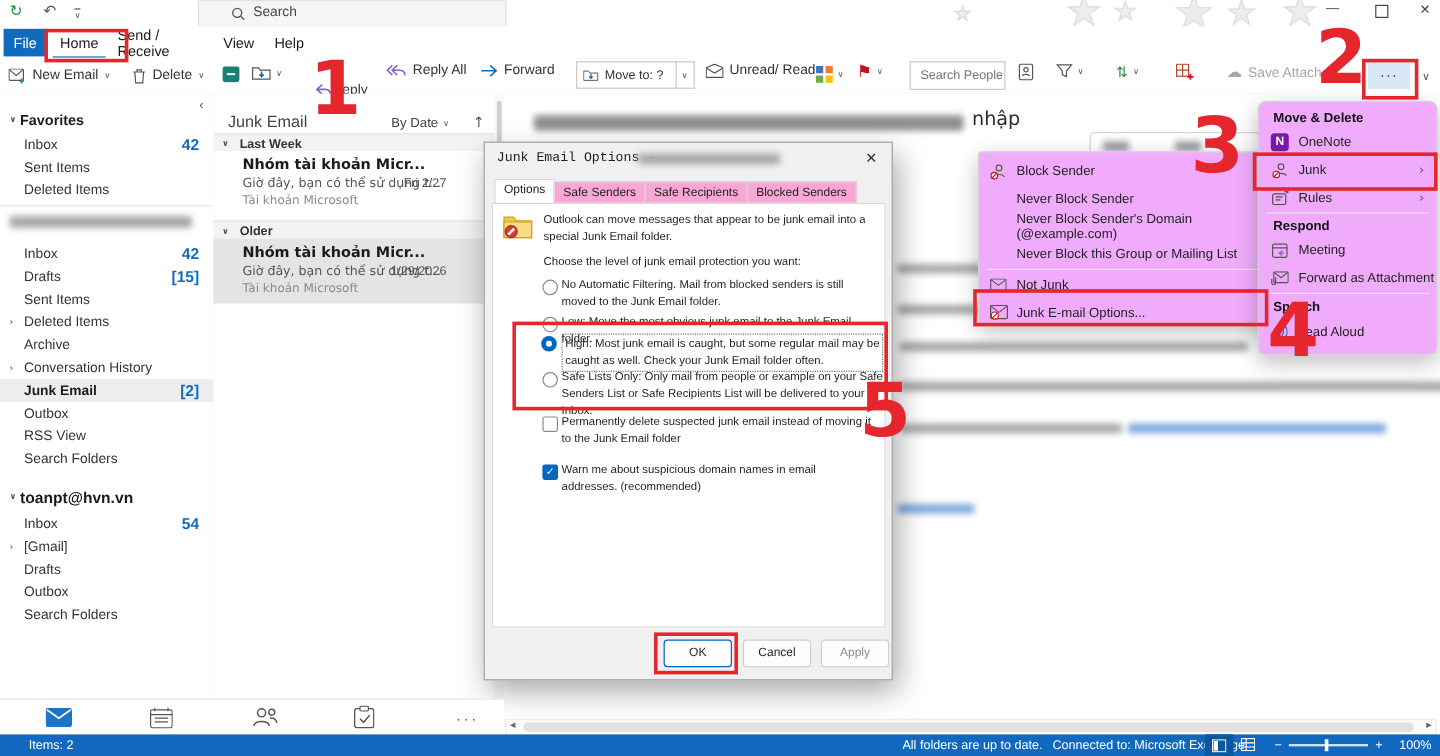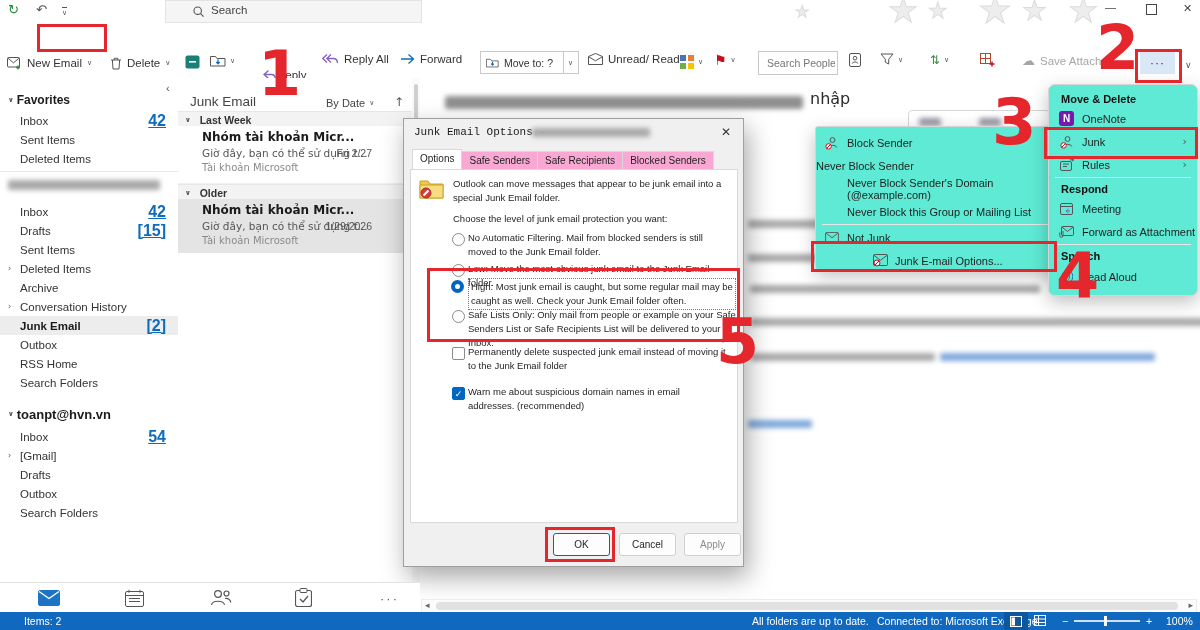--- a/index.html
+++ b/index.html
@@ -10,27 +10,27 @@
   .ic{display:inline-flex;align-items:center;justify-content:center;vertical-align:middle;}
   .chev{font-size:7px;color:#555;font-family:"DejaVu Sans",sans-serif;}
   .vdiv{position:absolute;width:1px;background:#e3e3e3;top:51px;height:24px;}
   .rtxt{font-size:11.5px;color:#333;}
   .star{position:absolute;color:#ededed;-webkit-text-stroke:1px #dcdcdc;font-family:"DejaVu Sans",sans-serif;}
   
   .sbrow{position:absolute;left:0;width:178px;height:19px;display:flex;align-items:center;font-size:11.5px;color:#333;}
   .sbrow .lbl{margin-left:20px;white-space:nowrap;}
   .sbrow .pre{margin-left:8px;width:10px;font-size:8px;color:#555;}
   .sbrow .pre+.lbl{margin-left:2px;}
-  .badge{position:absolute;right:12px;color:#0f6cbd;font-weight:700;font-size:16px;text-decoration:underline;}
+  .badge{position:absolute;right:12px;color:#0f6cbd;font-weight:700;font-size:13px;}
   .sbhead{position:absolute;left:0;width:178px;height:20px;display:flex;align-items:center;font-size:12px;font-weight:700;color:#1b1b1b;}
   
   .grp{position:absolute;left:178px;width:242px;height:15px;background:#f3f3f3;border-top:1px solid #e7e7e7;
        display:flex;align-items:center;font-size:10.5px;font-weight:700;color:#333;}
   
-  .menu{position:absolute;background:#5eead4;border:1px solid #d5d5d5;box-shadow:0 6px 18px rgba(0,0,0,.25);}
+  .menu{position:absolute;background:#f0abfc;border:1px solid #d5d5d5;box-shadow:0 6px 18px rgba(0,0,0,.25);}
   .mi{position:absolute;left:0;width:100%;display:flex;align-items:center;font-size:11px;color:#1f1f1f;height:23px;}
   .mhead{position:absolute;left:12px;font-size:11px;font-weight:700;color:#111;}
   .mdiv{position:absolute;left:6px;right:6px;height:1px;background:#e6e6e6;}
   
   #dlg{position:absolute;left:403px;top:118px;width:339px;height:447px;background:#f0f0f0;
        border:1px solid #9f9f9f;box-shadow:4px 10px 24px rgba(0,0,0,.35);}
   .dtab{display:inline-block;font-size:10px;color:#1f1f1f;padding:3px 7px 4px 7px;border:1px solid #d9d9d9;
         border-bottom:none;background:#f9a8d4;margin-right:-1px;}
   .dtab.sel{background:#fff;position:relative;top:-2px;padding-bottom:6px;}
   .dtext{font-size:9.5px;color:#1f1f1f;line-height:1.45;}
@@ -75,20 +75,37 @@
     <span class="star" style="left:928px;top:-2px;font-size:22px;">★</span>
     <span class="star" style="left:978px;top:-12px;font-size:38px;">★</span>
     <span class="star" style="left:1022px;top:-6px;font-size:28px;">★</span>
     <span class="star" style="left:1068px;top:-10px;font-size:34px;">★</span>
 
     <span class="a" style="left:1105px;top:1px;font-size:11px;color:#444;">—</span>
     <span class="a" style="left:1146px;top:4px;width:9px;height:9px;border:1px solid #444;"></span>
     <span class="a" style="left:1183px;top:2px;font-size:11px;color:#444;">✕</span>
   </div>
 
+  <div class="a" style="left:0;top:22px;width:1200px;height:26px;background:#fff;">
+    <div class="a" style="left:3px;top:2px;width:36px;height:23px;background:#0f6cbd;color:#fff;display:flex;align-items:center;justify-content:center;font-size:12px;">
+      <span>File</span>
+    </div>
+    <div class="a" style="left:44px;top:2px;width:44px;height:23px;display:flex;align-items:center;justify-content:center;font-size:12px;color:#1b1b1b;border-bottom:3px solid #0f6cbd;">
+      <span>Home</span>
+    </div>
+    <div class="a" style="left:98px;top:2px;width:76px;height:23px;display:flex;align-items:center;justify-content:center;font-size:12px;color:#1b1b1b;">
+      <span>Send / Receive</span>
+    </div>
+    <div class="a" style="left:182px;top:2px;width:34px;height:23px;display:flex;align-items:center;justify-content:center;font-size:12px;color:#1b1b1b;">
+      <span>View</span>
+    </div>
+    <div class="a" style="left:224px;top:2px;width:34px;height:23px;display:flex;align-items:center;justify-content:center;font-size:12px;color:#1b1b1b;">
+      <span>Help</span>
+    </div>
+  </div>
 
   <div class="a" style="left:0;top:48px;width:1105px;height:30px;background:#fff;border-bottom:1px solid #e5e5e5;">
 
     <div class="a" style="left:7px;top:5px;height:20px;display:flex;align-items:center;gap:5px;">
       <span class="ic">
         <svg width="15" height="13" viewBox="0 0 15 13">
             <rect x=".5" y=".5" width="12" height="9.5" rx="1" fill="none" stroke="#555"></rect>
             <path d="M1 1.2l5.5 4.6L12 1.2" fill="none" stroke="#555"></path>
             <path d="M11 8.5v4M9 10.5h4" stroke="#2e8b3d" stroke-width="1.4"></path>
           </svg>
@@ -281,21 +298,21 @@
         <span class="lbl">Conversation History</span>
       </div>
     <div class="sbrow" style="top:238px;background:#ededed;font-weight:700;color:#1b1b1b;">
         <span class="lbl">Junk Email</span>
         <span class="badge">[2]</span>
       </div>
     <div class="sbrow" style="top:257px;">
         <span class="lbl">Outbox</span>
       </div>
     <div class="sbrow" style="top:276px;">
-        <span class="lbl">RSS Home</span>
+        <span class="lbl">RSS View</span>
       </div>
     <div class="sbrow" style="top:295px;">
         <span class="lbl">Search Folders</span>
       </div>
 
     <div class="sbhead" style="top:326px;font-size:13px;">
       <span class="pre chev" style="margin-left:8px;">∨</span>
       <span style="margin-left:3px;">toanpt@hvn.vn</span>
     </div>
     <div class="sbrow" style="top:349px;">
@@ -424,39 +441,39 @@
         <svg width="14" height="14" viewBox="0 0 14 14">
             <circle cx="7.5" cy="4" r="2.4" fill="none" stroke="#555"></circle>
             <path d="M3.2 11.5c.5-2.8 8-2.8 8.6 0" fill="none" stroke="#555"></path>
             <circle cx="3.6" cy="10.4" r="2.7" fill="#fff" stroke="#c50f1f"></circle>
             <line x1="1.7" y1="12.3" x2="5.5" y2="8.5" stroke="#c50f1f"></line>
           </svg>
       </span>
       <span style="margin-left:7px;">Block Sender</span>
     </div>
     <div class="mi" style="top:27px;">
-        <span style="">Never Block Sender</span>
+        <span style="margin-left:31px;">Never Block Sender</span>
       </div>
     <div class="mi" style="top:50px;">
         <span style="margin-left:31px;">Never Block Sender's Domain (@example.com)</span>
       </div>
     <div class="mi" style="top:73px;">
         <span style="margin-left:31px;">Never Block this Group or Mailing List</span>
       </div>
     <div class="mdiv" style="top:97px;"></div>
     <div class="mi" style="top:99px;">
       <span class="ic" style="margin-left:8px;width:16px;">
         <svg width="14" height="11" viewBox="0 0 15 12">
             <rect x=".5" y=".5" width="14" height="11" rx="1" fill="none" stroke="#555"></rect>
             <path d="M1 1.3l6.5 5 6.5-5" fill="none" stroke="#555"></path>
           </svg>
       </span>
       <span style="margin-left:7px;">Not Junk</span>
     </div>
-    <div class="mi" style="top:122px;padding-left:48px;">
+    <div class="mi" style="top:122px;">
       <span class="ic" style="margin-left:8px;width:16px;">
         <svg width="15" height="13" viewBox="0 0 15 13">
             <rect x=".5" y=".5" width="14" height="11" rx="1" fill="none" stroke="#555"></rect>
             <path d="M1 1.3l6.5 5 6.5-5" fill="none" stroke="#555"></path>
             <circle cx="4" cy="9" r="3" fill="#fff" stroke="#c50f1f"></circle>
             <line x1="1.9" y1="11.1" x2="6.1" y2="6.9" stroke="#c50f1f"></line>
           </svg>
       </span>
       <span style="margin-left:7px;">Junk E-mail Options...</span>
     </div>

